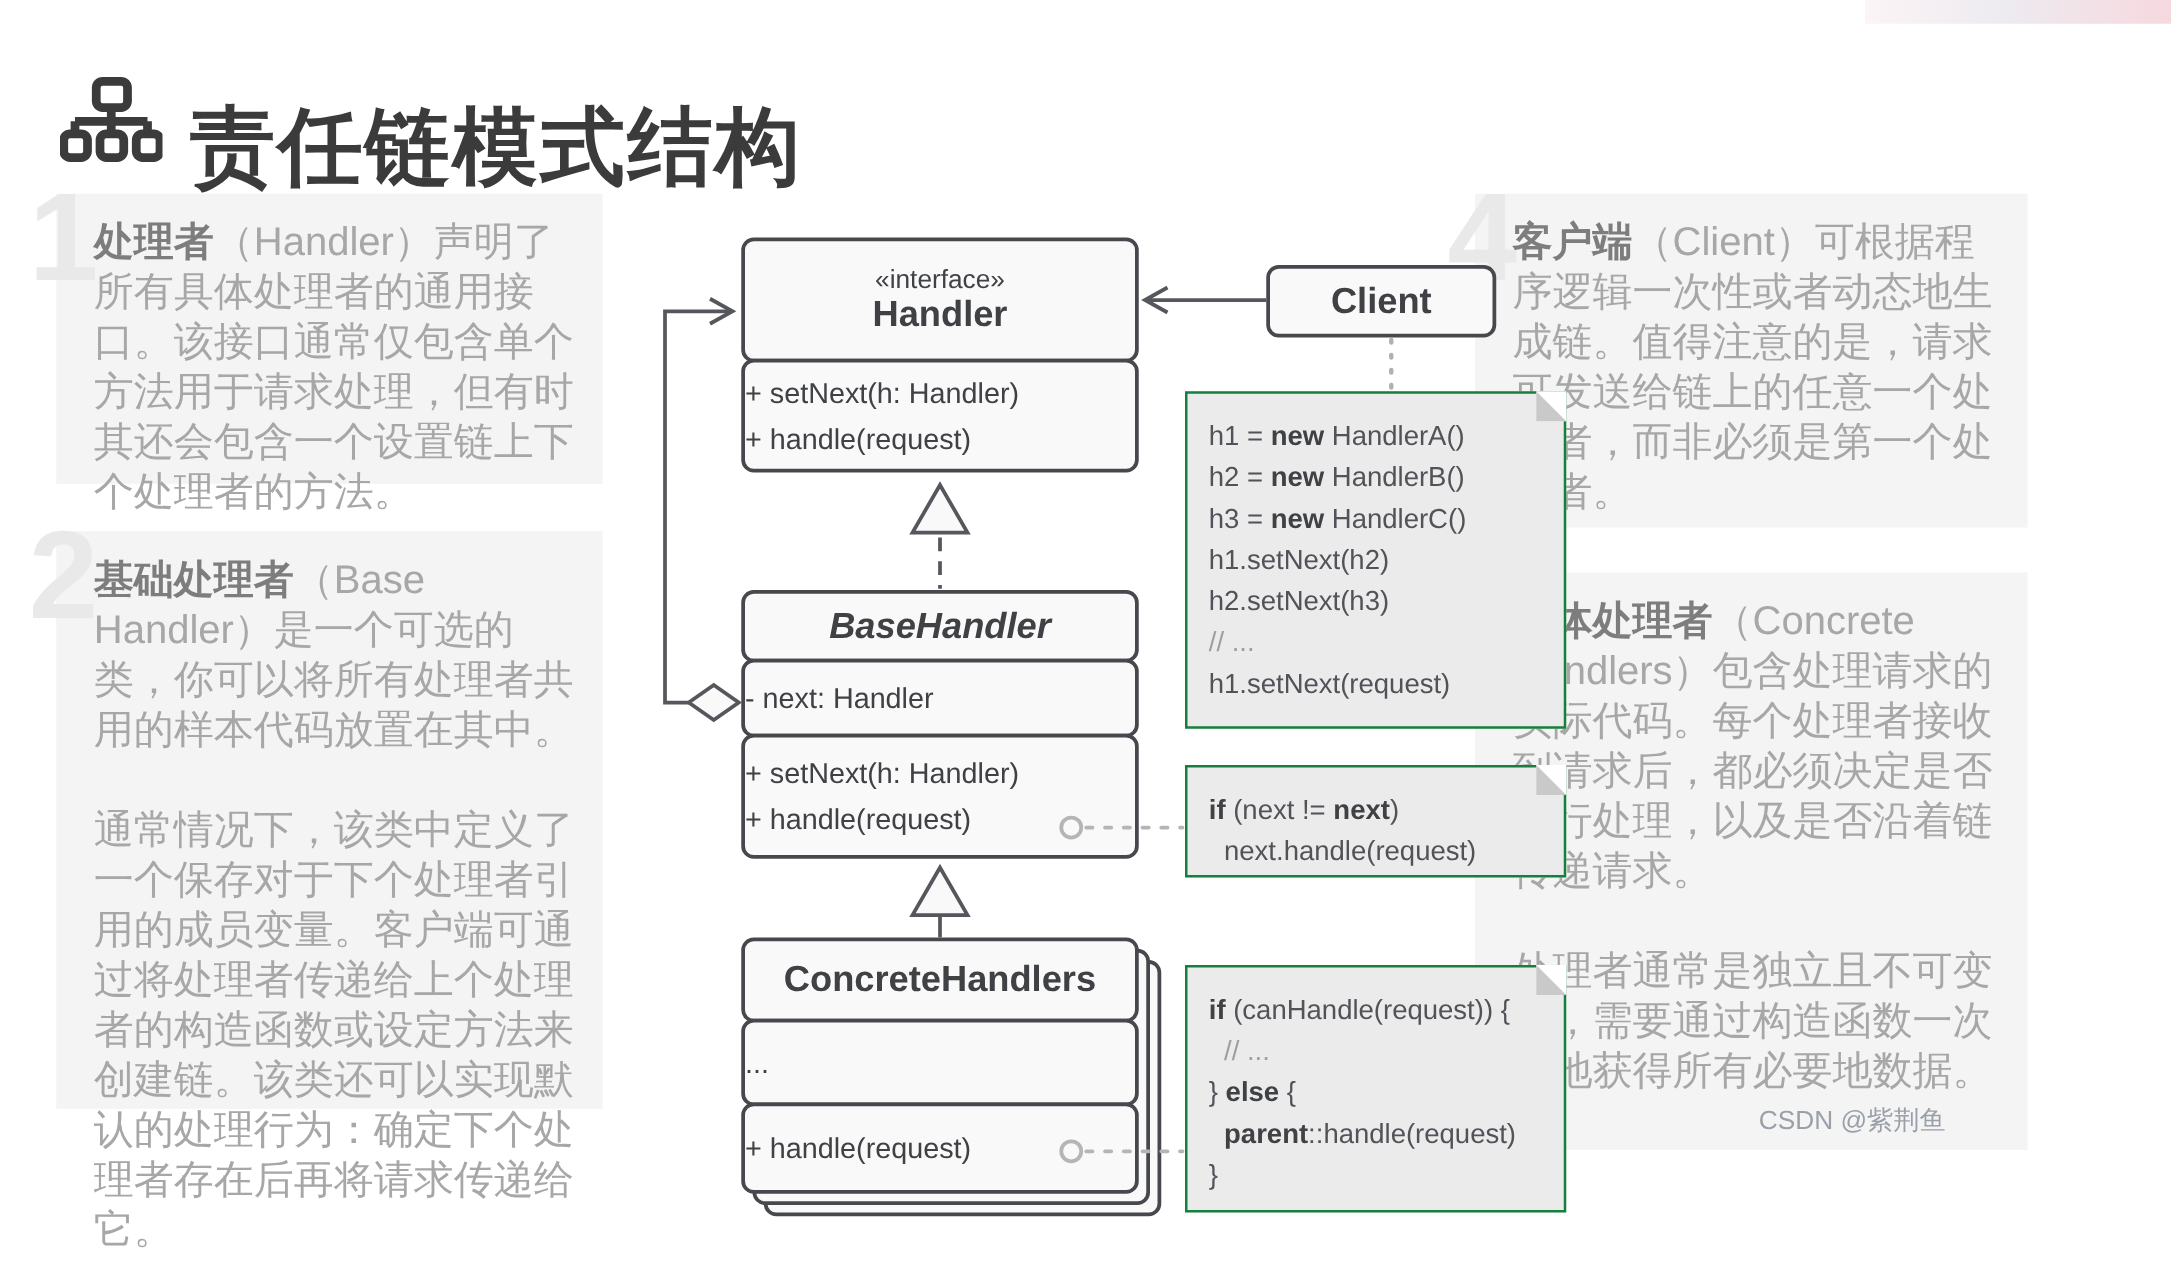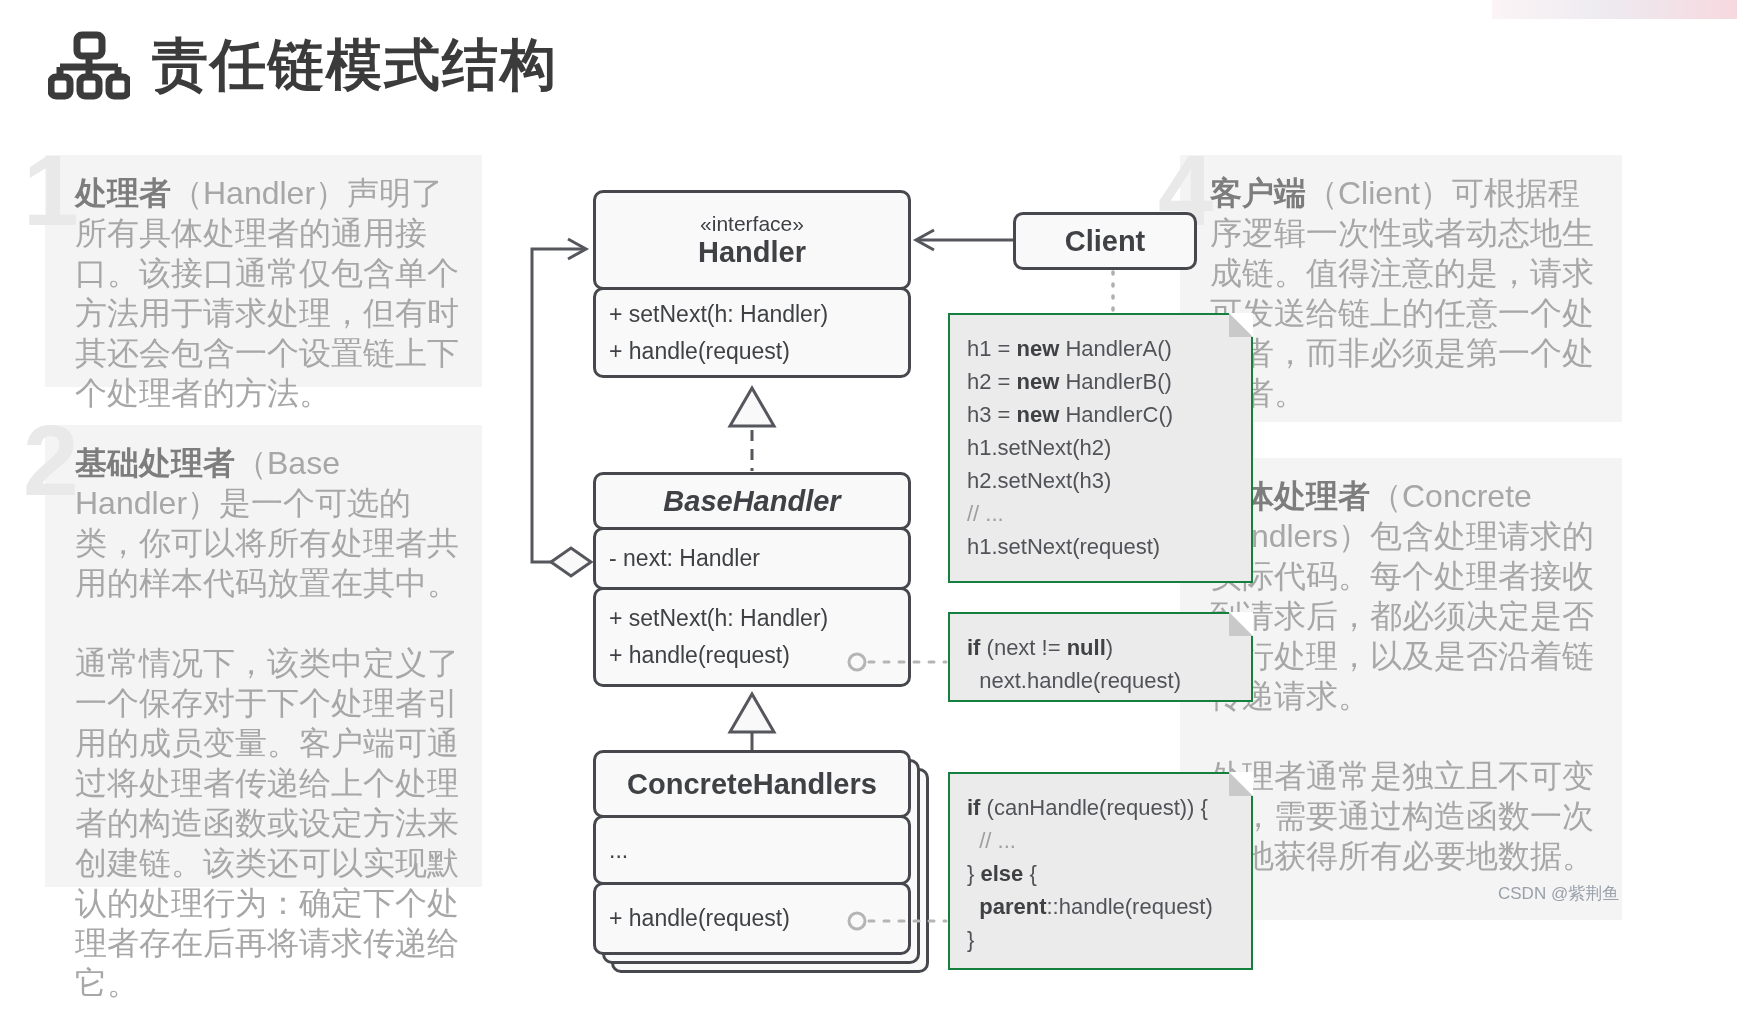--- a/index.html
+++ b/index.html
@@ -3,53 +3,53 @@
 <meta charset="utf-8">
 <style>
   html,body{margin:0;padding:0;}
   body{
     width:1737px;height:1012px;position:relative;background:#ffffff;
     font-family:"Liberation Sans","DejaVu Sans",sans-serif;overflow:hidden;
   }
   
   .page-header{position:absolute;left:48px;top:28px;display:flex;align-items:center;gap:22px;}
   .title-icon svg{display:block;}
-  .page-title{font-size:56px;font-weight:bold;color:#3b3b3b;letter-spacing:2px;}
+  .page-title{font-size:68px;font-weight:bold;color:#3b3b3b;letter-spacing:2px;margin-top:45px;}
   .deco-strip{position:absolute;right:0;top:0;width:245px;height:19px;
     background:linear-gradient(to right,rgba(235,183,195,0.15),rgba(210,205,218,0.40) 45%,rgba(236,175,188,0.48));}
   
   .ann-block{position:absolute;background:#f4f4f4;}
   .block-num{position:absolute;font-size:100px;line-height:0.82;font-weight:bold;color:#e9e9e9;left:-22px;top:-6px;}
   .block-text{position:absolute;left:30px;top:18px;right:12px;font-size:32px;line-height:40px;color:#a7a7a7;}
   .block-text p{margin:0 0 40px 0;}
   .block-text p:last-child{margin-bottom:0;}
   .block-text .term{font-weight:bold;color:#7d7d7d;}
   
   .uml-box{position:absolute;z-index:2;}
   .uml-section{background:#f9f9f9;border:3px solid #46484d;border-radius:10px;
     box-sizing:border-box;margin-top:-3px;display:flex;flex-direction:column;justify-content:center;}
   .uml-section:first-child{margin-top:0;}
   .uml-head{align-items:center;text-align:center;}
   .stereotype{font-size:21px;color:#3f4145;}
   .class-name{font-size:29px;font-weight:bold;color:#3f4145;}
   .class-name.italic{font-style:italic;}
-  .uml-row{font-size:23px;color:#3f4145;line-height:37px;padding-left:13px;text-align:left;}
+  .uml-row{font-size:23px;color:#3f4145;line-height:37px;text-align:left;}
   .stack-layer{position:absolute;background:#f9f9f9;border:3px solid #46484d;border-radius:10px;box-sizing:border-box;z-index:1;}
   
   .note{position:absolute;background:#ebebeb;border:2px solid #15803d;box-sizing:border-box;
     padding:17px 0 0 17px;z-index:2;}
   .note:before{content:"";position:absolute;top:-2px;right:-2px;width:0;height:0;
     border-top:24px solid #ffffff;border-left:24px solid #c9c9c9;}
   .code-line{font-size:22px;line-height:33px;color:#515358;white-space:pre;}
   .code-line .b{font-weight:bold;color:#3f4145;}
   .code-line .c{color:#9e9e9e;}
   
   .connector-svg{position:absolute;left:0;top:0;z-index:3;pointer-events:none;}
   
-  .watermark{position:absolute;left:1498px;top:882px;font-size:17px;color:#9aa0aa;}
+  .watermark{position:absolute;left:1407px;top:882px;font-size:21px;color:#9aa0aa;}
 </style>
 </head>
 <body>
 
 <div class="deco-strip"></div>
 
 <div class="page-header">
   <span class="title-icon">
     <svg width="82" height="70" viewBox="0 0 82 70">
       <g fill="none" stroke="#3b3b3b" stroke-width="7">
@@ -142,21 +142,21 @@
       <div class="code-line"><span>h2 = </span><span class="b">new</span><span> HandlerB()</span></div>
       <div class="code-line"><span>h3 = </span><span class="b">new</span><span> HandlerC()</span></div>
       <div class="code-line"><span>h1.setNext(h2)</span></div>
       <div class="code-line"><span>h2.setNext(h3)</span></div>
       <div class="code-line"><span class="c">// ...</span></div>
       <div class="code-line"><span>h1.setNext(request)</span></div>
     </div>
 </div>
 <div class="note" style="left:948px;top:612px;width:305px;height:90px;">
   <div>
-      <div class="code-line"><span class="b">if</span><span> (next != </span><span class="b">null</span><span>)</span></div>
+      <div class="code-line"><span class="b">if</span><span> (next != </span><span class="b">next</span><span>)</span></div>
       <div class="code-line"><span>  next.handle(request)</span></div>
     </div>
 </div>
 <div class="note" style="left:948px;top:772px;width:305px;height:198px;">
   <div>
       <div class="code-line"><span class="b">if</span><span> (canHandle(request)) {</span></div>
       <div class="code-line"><span class="c">  // ...</span></div>
       <div class="code-line"><span>} </span><span class="b">else</span><span> {</span></div>
       <div class="code-line"><span>  </span><span class="b">parent</span><span>::handle(request)</span></div>
       <div class="code-line"><span>}</span></div>

